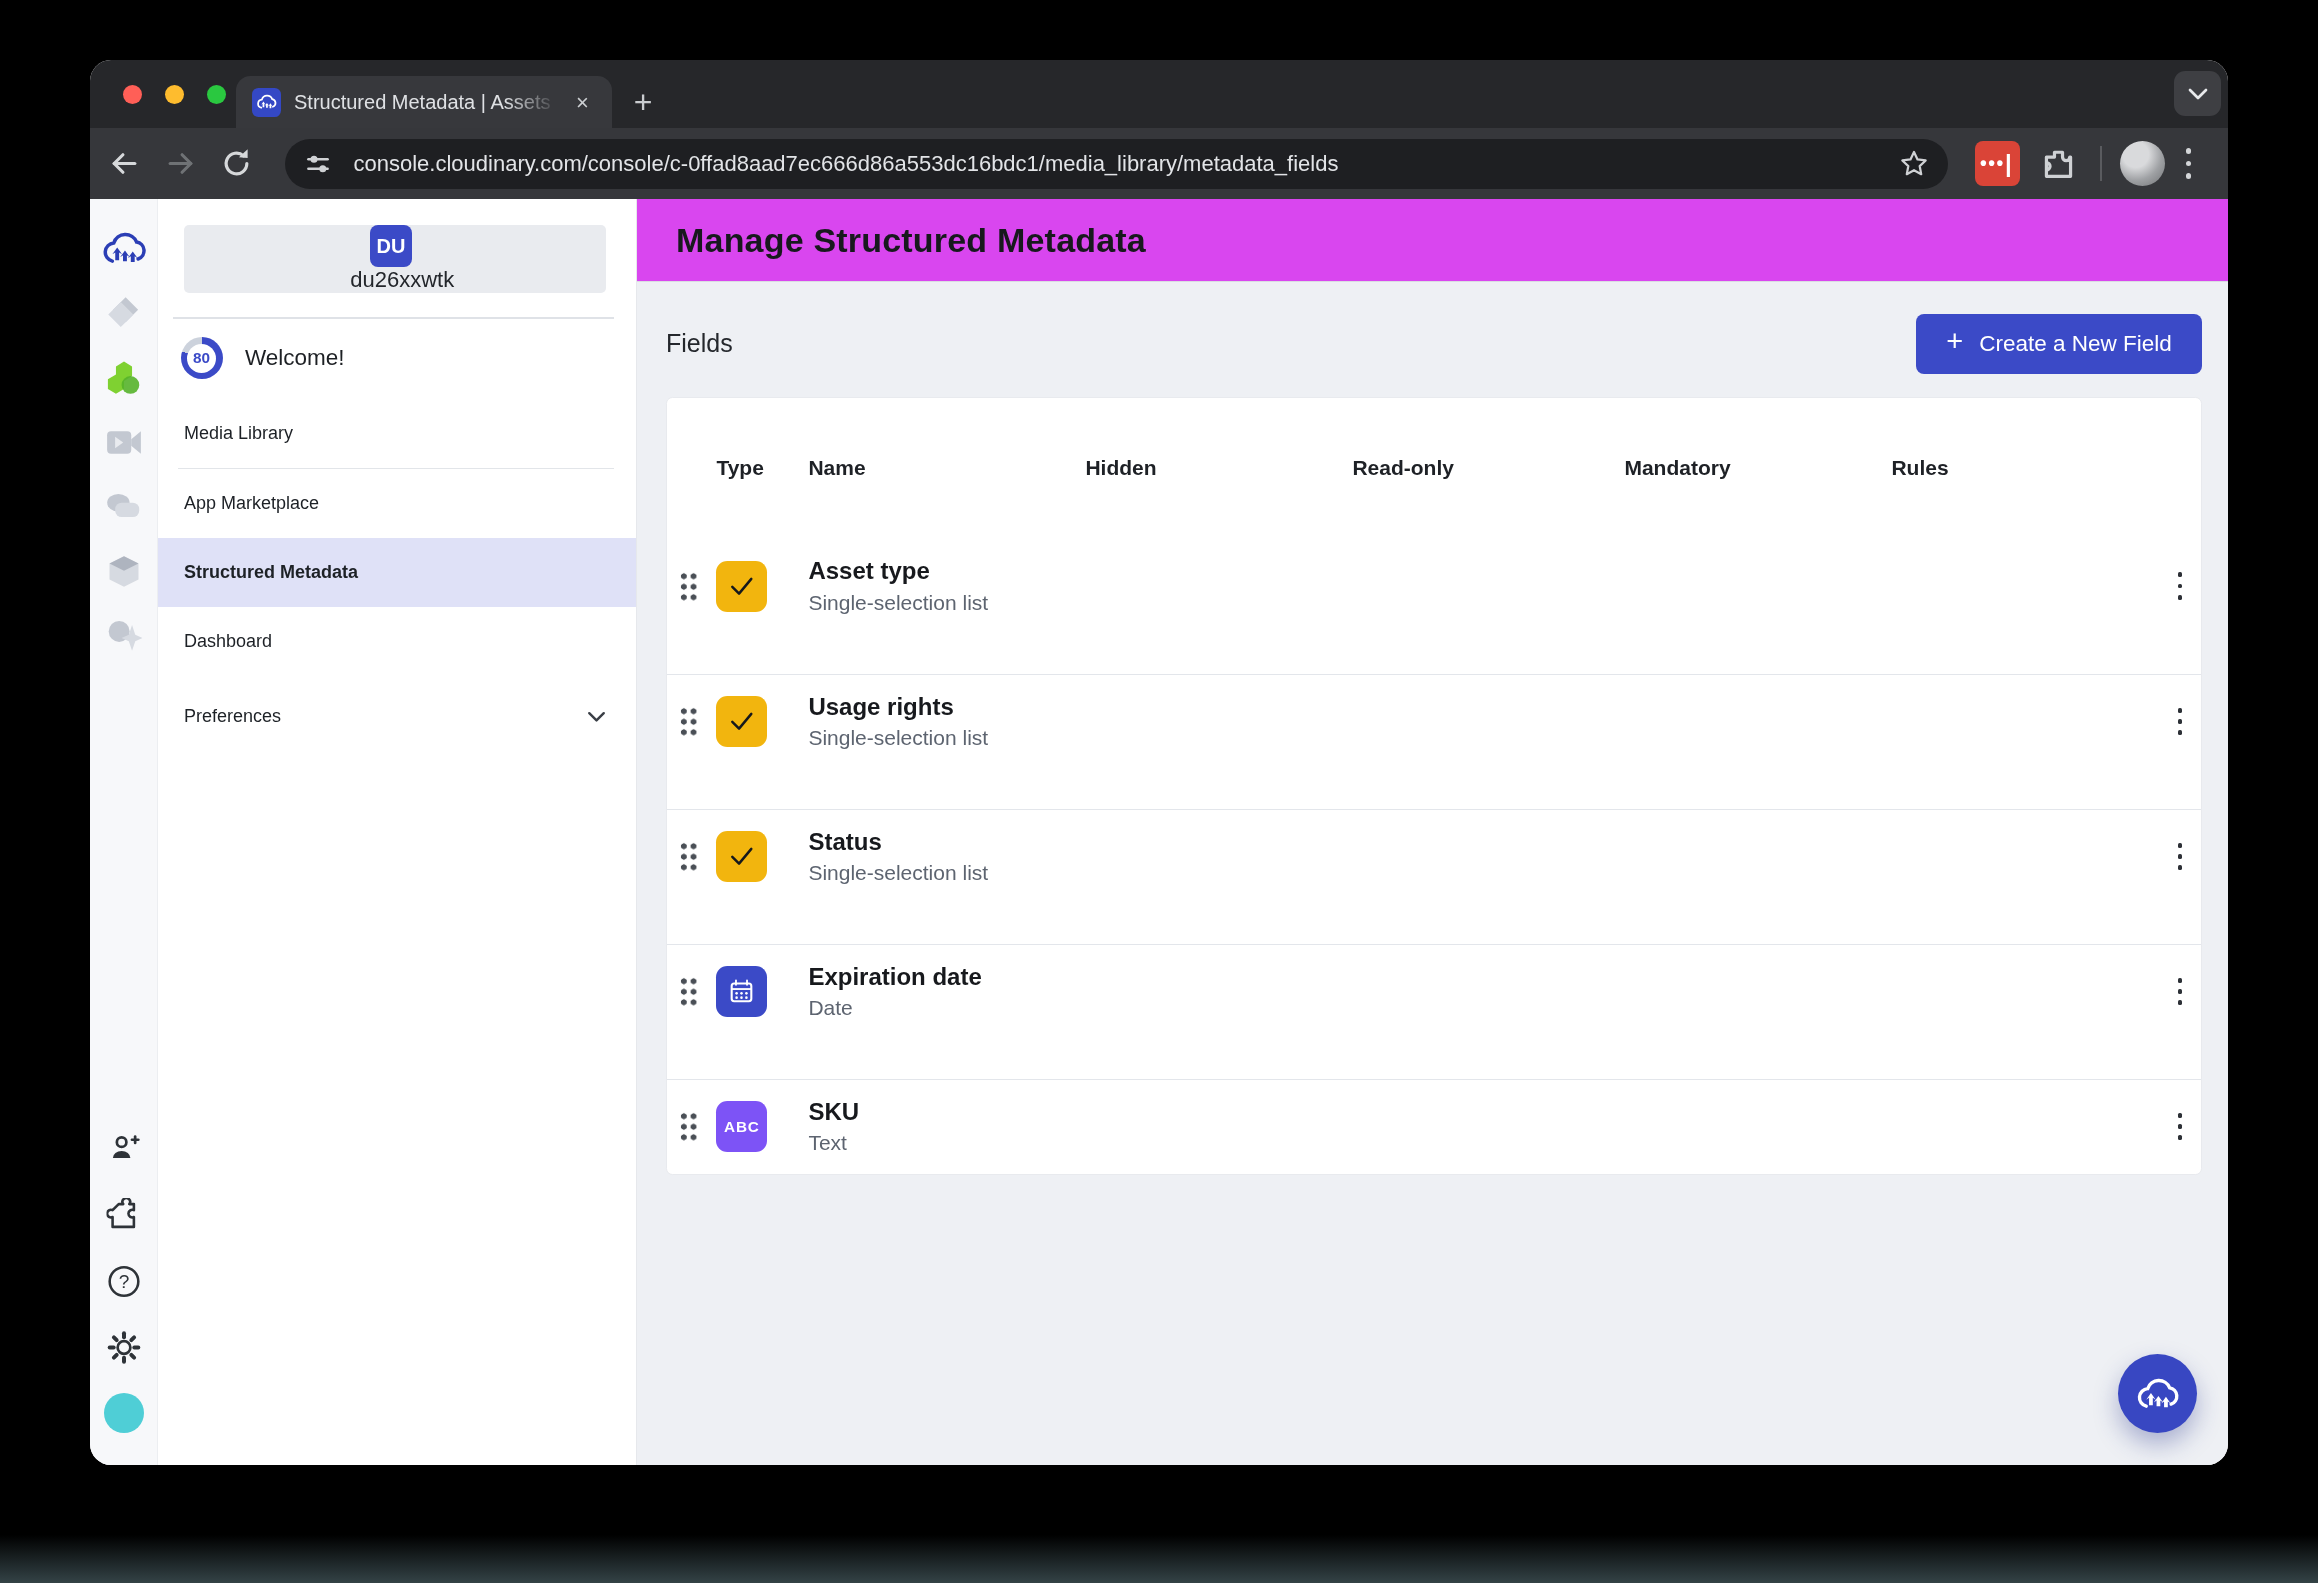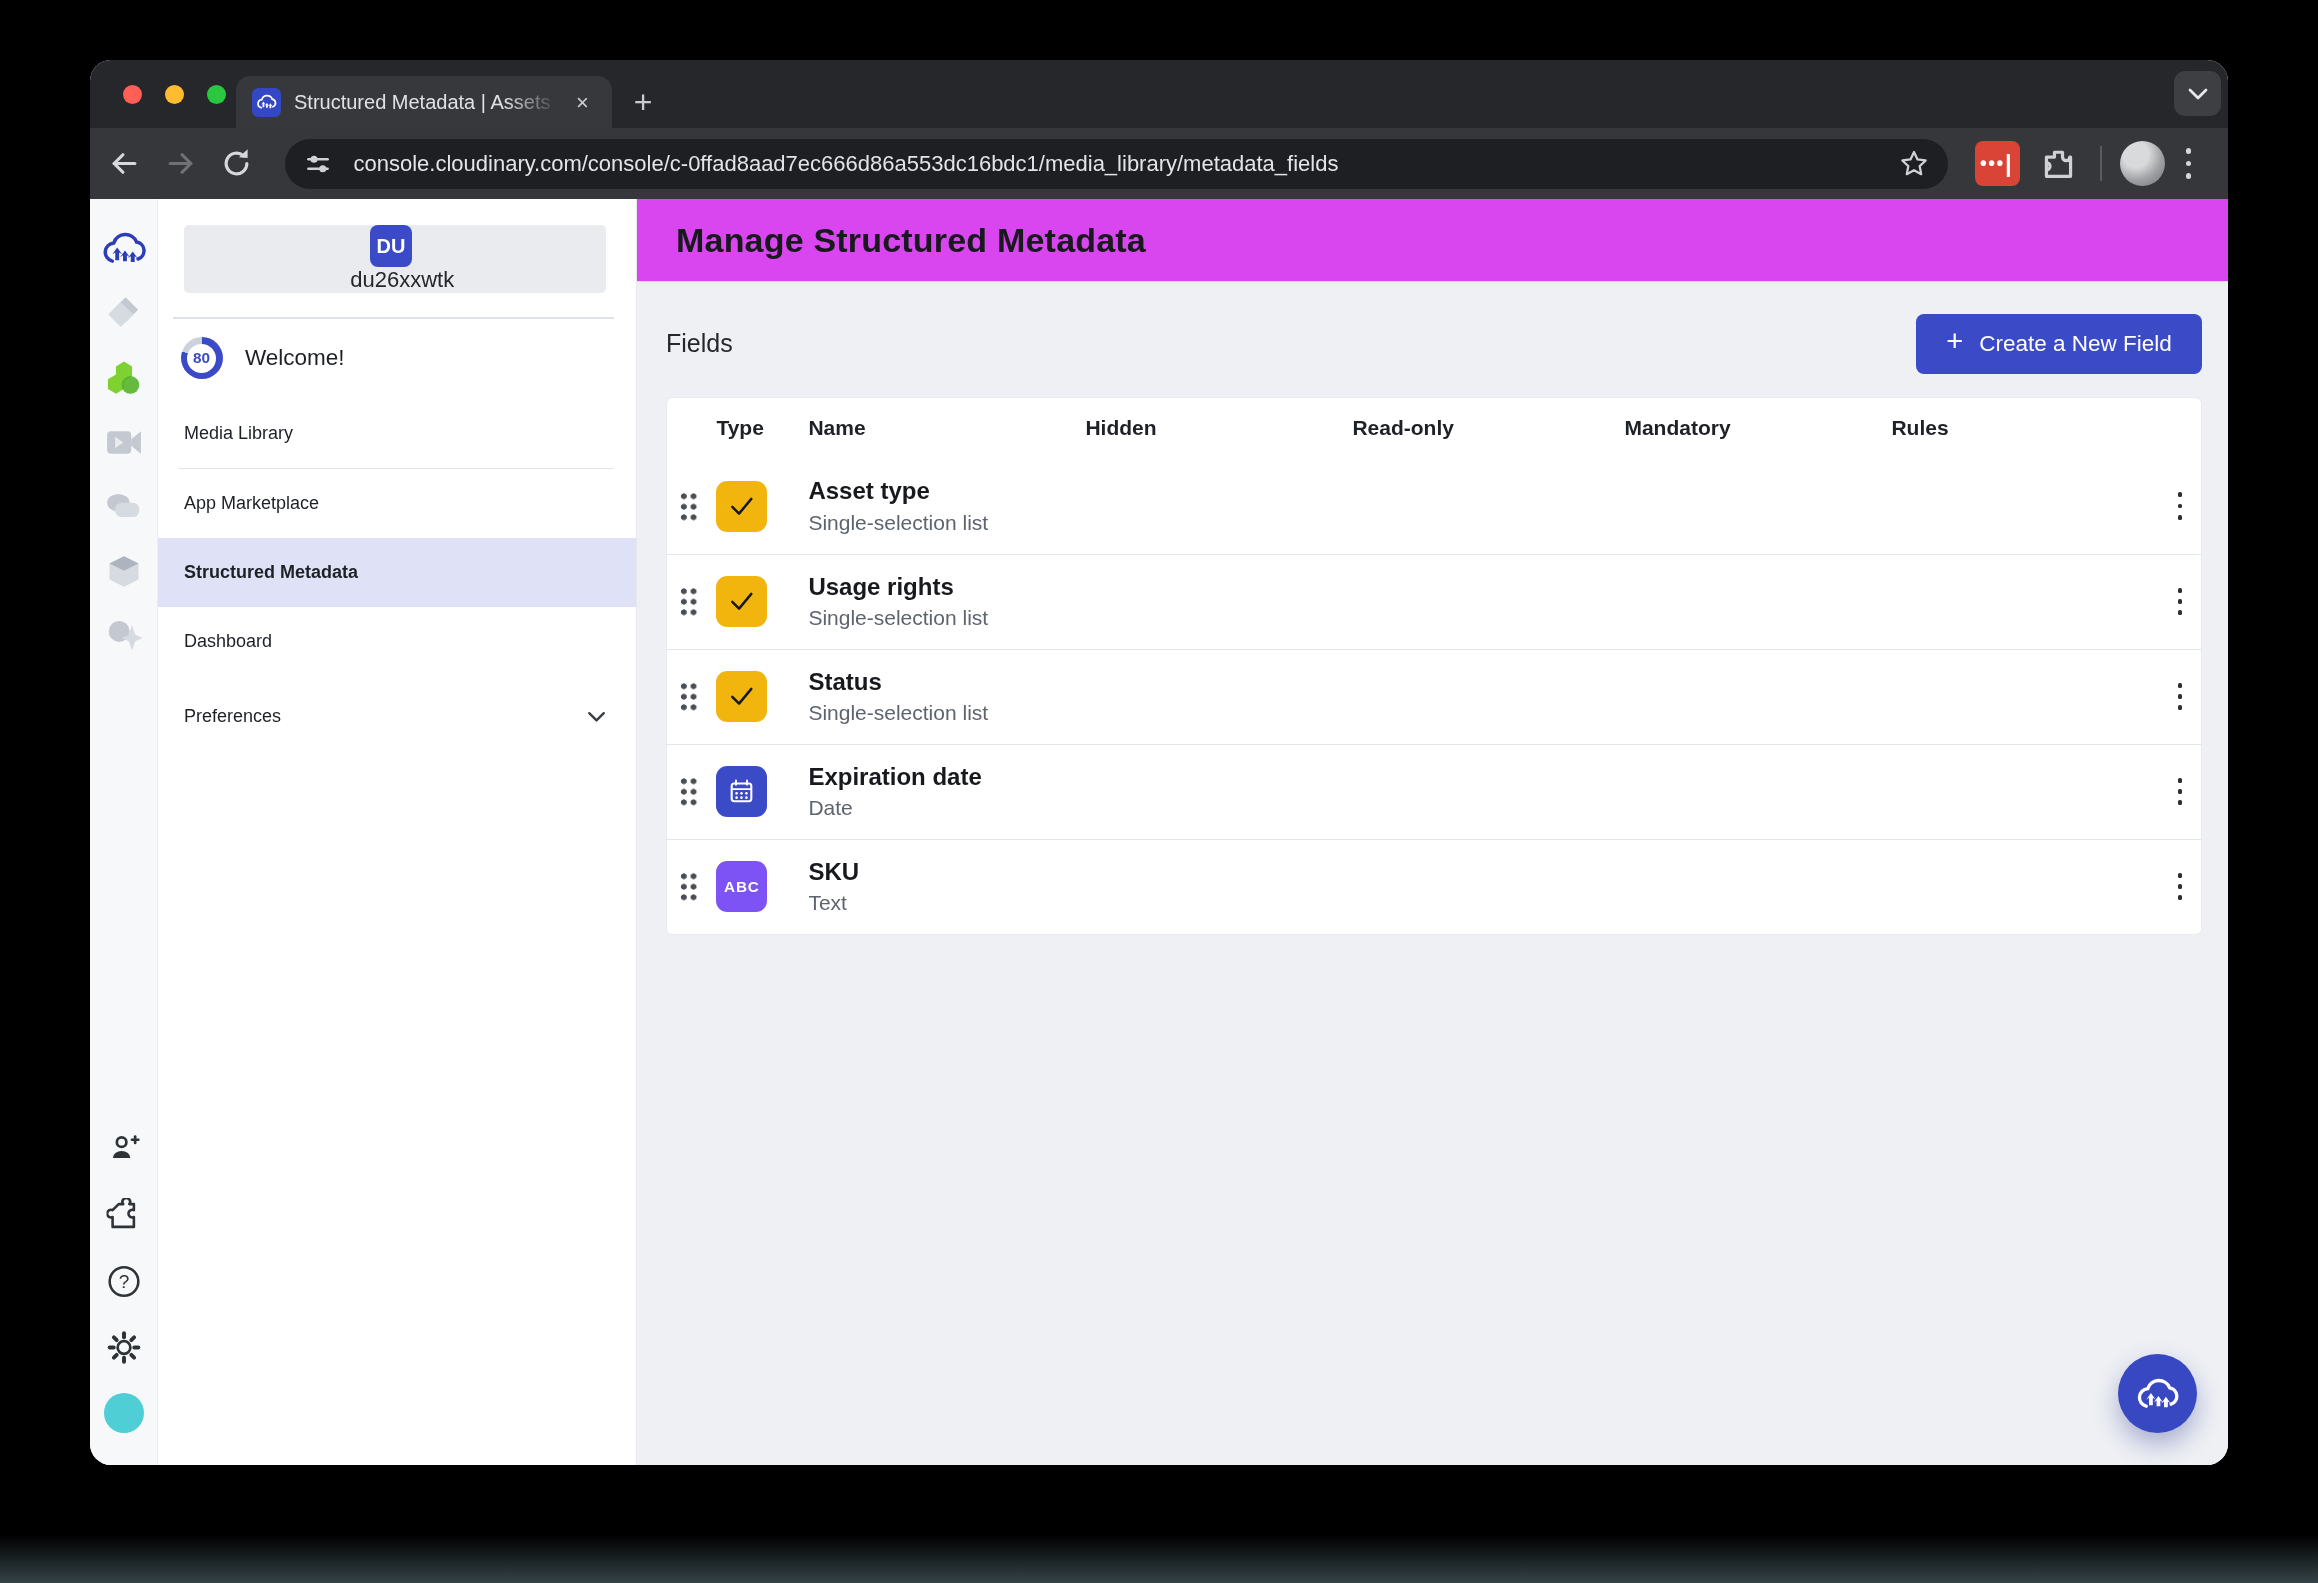--- a/index.html
+++ b/index.html
@@ -149,21 +149,21 @@
     display:flex; align-items:center; justify-content:center; gap:16px;
     font-size:22.5px; font-weight:500; border:none; padding:0 27px;
   }
   .create-btn .plus{ font-size:29px; font-weight:300; margin-top:-3.2px; }
 
   
   .card{
     margin-top:22.5px; background:#fff; border-radius:6.4px; border:0.8px solid #e8eaee;
     overflow:hidden;
   }
-  .tgrid{ display:grid; grid-template-columns:43px 92px 277px 267px 272px 267px 274px 1fr; align-items:center; }
+  .tgrid{ display:grid; grid-template-columns:43px 92px 277px 267px 272px 267px 274px 1fr; align-items:center;margin-top:40px; }
   .thead{ height:61px; }
   .thead .th{ font-size:21px; font-weight:bold; color:#1e2126; padding-left:6.4px; }
   .trow{ height:95px; position:relative; }
   .trow + .trow{ border-top:1.6px solid #e3e6eb; }
   .drag-handle{
     justify-self:center; width:19.3px; height:31px;
     background-image:radial-gradient(circle, #4a4f56 2.7px, transparent 3.2px);
     background-size:9.7px 10.5px; background-position:0 0;
   }
   .type-ico{

